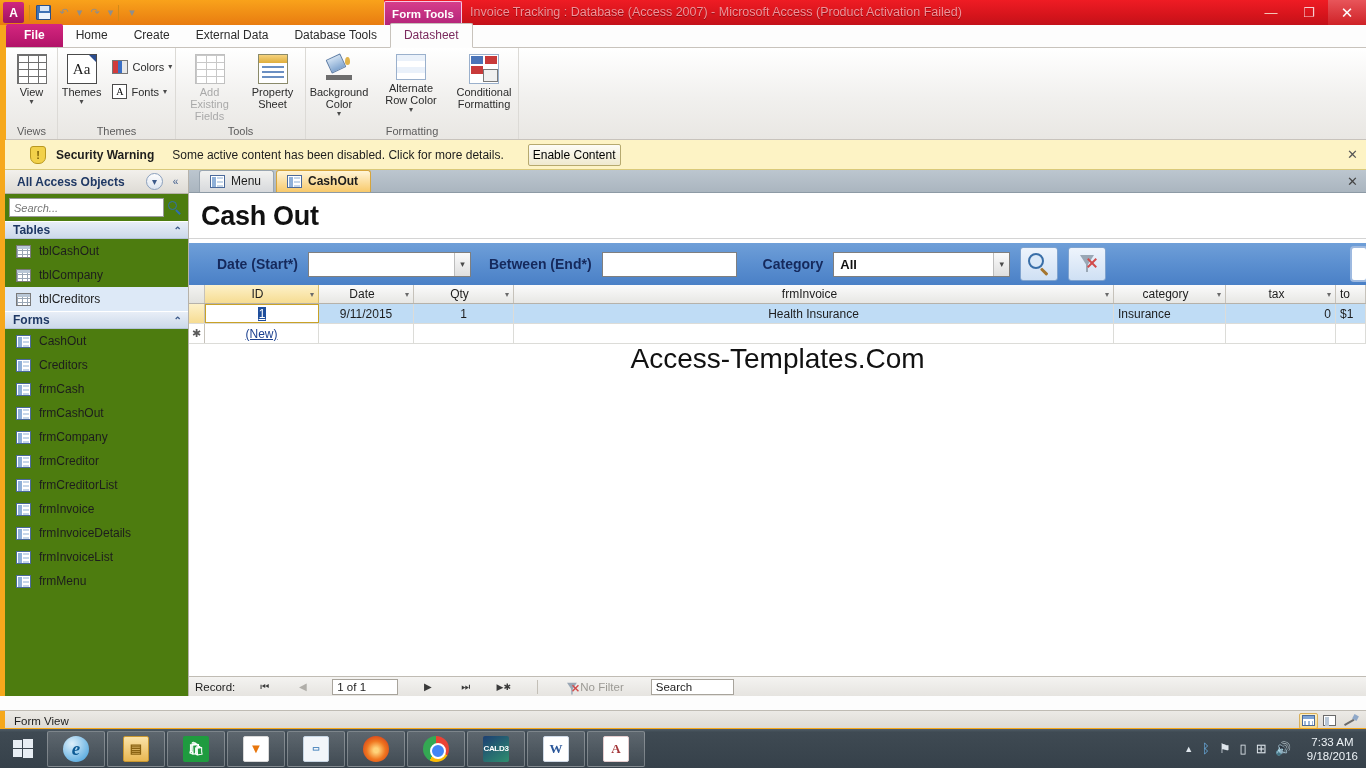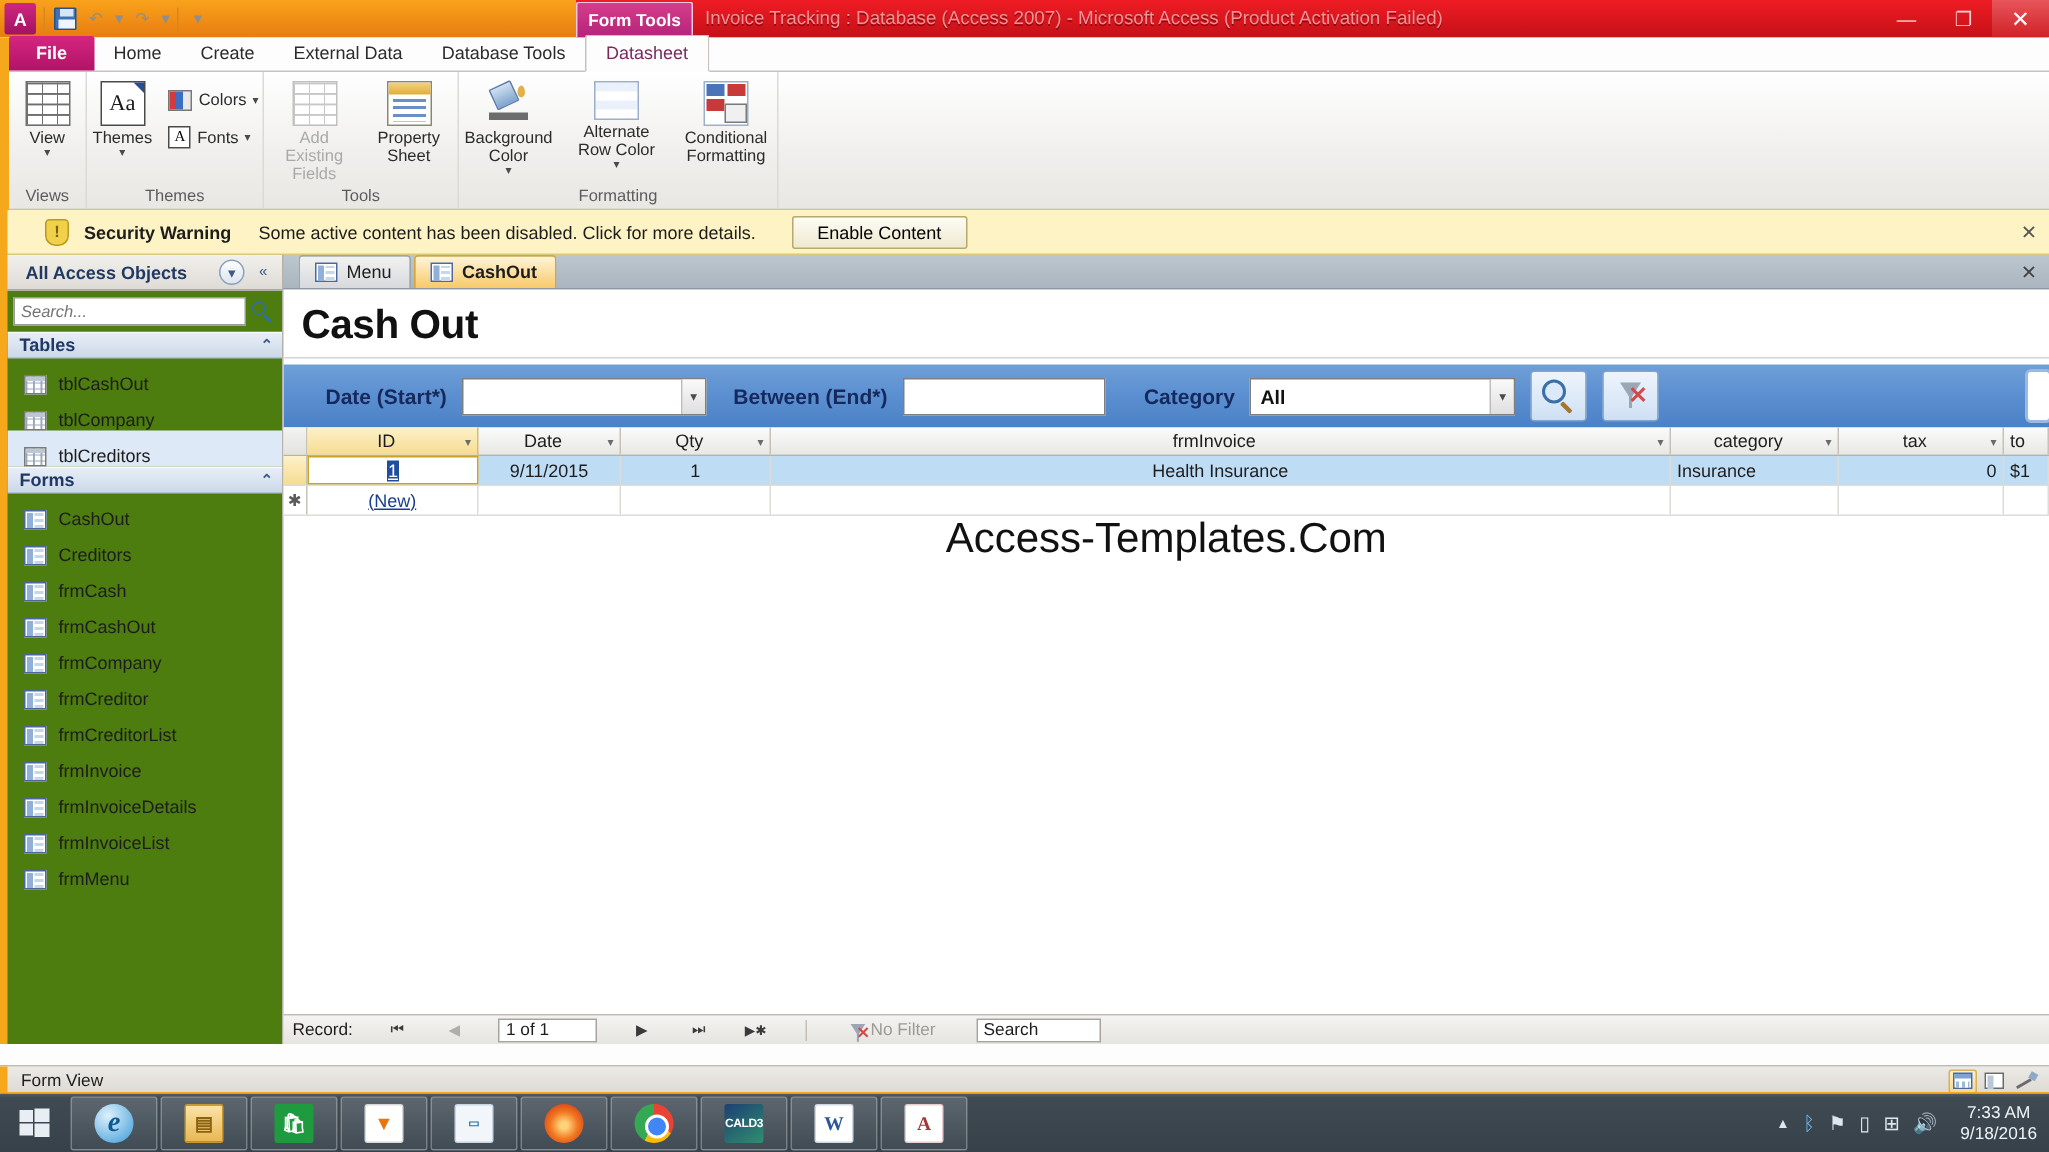--- a/index.html
+++ b/index.html
@@ -187,21 +187,21 @@
     display:flex; align-items:center; gap:10px; padding:0 8px; position:relative;
   }
   .sec-shield {
     width:16px;height:18px;background:#f2d14a;border:1px solid #b99820;
     border-radius:3px 3px 7px 7px; display:flex;align-items:center;justify-content:center;
     font-size:11px;font-weight:bold;color:#7a5f06;
   }
   .sec-strong { font-weight:bold; font-size:12px; color:#1d1d1d; }
   .sec-msg { font-size:12px; color:#1d1d1d; margin-left:8px; }
   .sec-btn {
-    margin-left:14px; padding:3px 16px; font-size:12px;
+    margin-left:14px; padding:3px 4px; font-size:12px;
     background:linear-gradient(#fdfcf6,#efe9cf); border:1px solid #b6a96f; border-radius:2px;text-align:right;
   }
   .sec-close { position:absolute; right:8px; font-size:13px; color:#555; }
 
   
   .main { display:flex; height:526px; }
 
   
   .navpane { width:212px; background:#4d7c0f; border-right:1px solid #b6b2aa; display:flex; flex-direction:column; position:relative; }
   .navpane:before{content:"";position:absolute;left:0;top:0;bottom:0;width:5px;background:#f6a81c;}
@@ -229,21 +229,21 @@
   .mag .hdl{position:absolute;left:9px;top:9px;width:6px;height:1.8px;background:#2f6fb0;transform:rotate(45deg);transform-origin:left center;}
   .nav-scroll { flex:1; overflow:hidden; padding-left:5px; }
   .grp-header {
     height:18px; background:linear-gradient(#e8eef7,#ccd9ea);
     border-top:1px solid #fff; border-bottom:1px solid #b3c2d6;
     display:flex; align-items:center; justify-content:space-between;
     padding:0 6px 0 8px; font-size:12px; font-weight:bold; color:#1f3864;
   }
   .grp-chev { font-size:10px; color:#3c5a8a; }
   .nav-item {
-    height:24px; display:flex; align-items:flex-end; gap:8px; padding-left:11px;
+    height:24px; display:flex; align-items:center; gap:8px; padding-left:11px;
     font-size:12px; color:#1d1d1d;
   }
   .nav-item.sel { background:#dde9f7; }
   .ico-tbl {
     width:15px;height:13px;border:1px solid #7a7a7a;background:#fff;
     background-image:linear-gradient(#9aa7b5 1px,transparent 1px),linear-gradient(90deg,#9aa7b5 1px,transparent 1px);
     background-size:100% 4px, 5px 100%;
     box-shadow:inset 0 3px 0 #b9c7d6;
   }
   .ico-frm {

